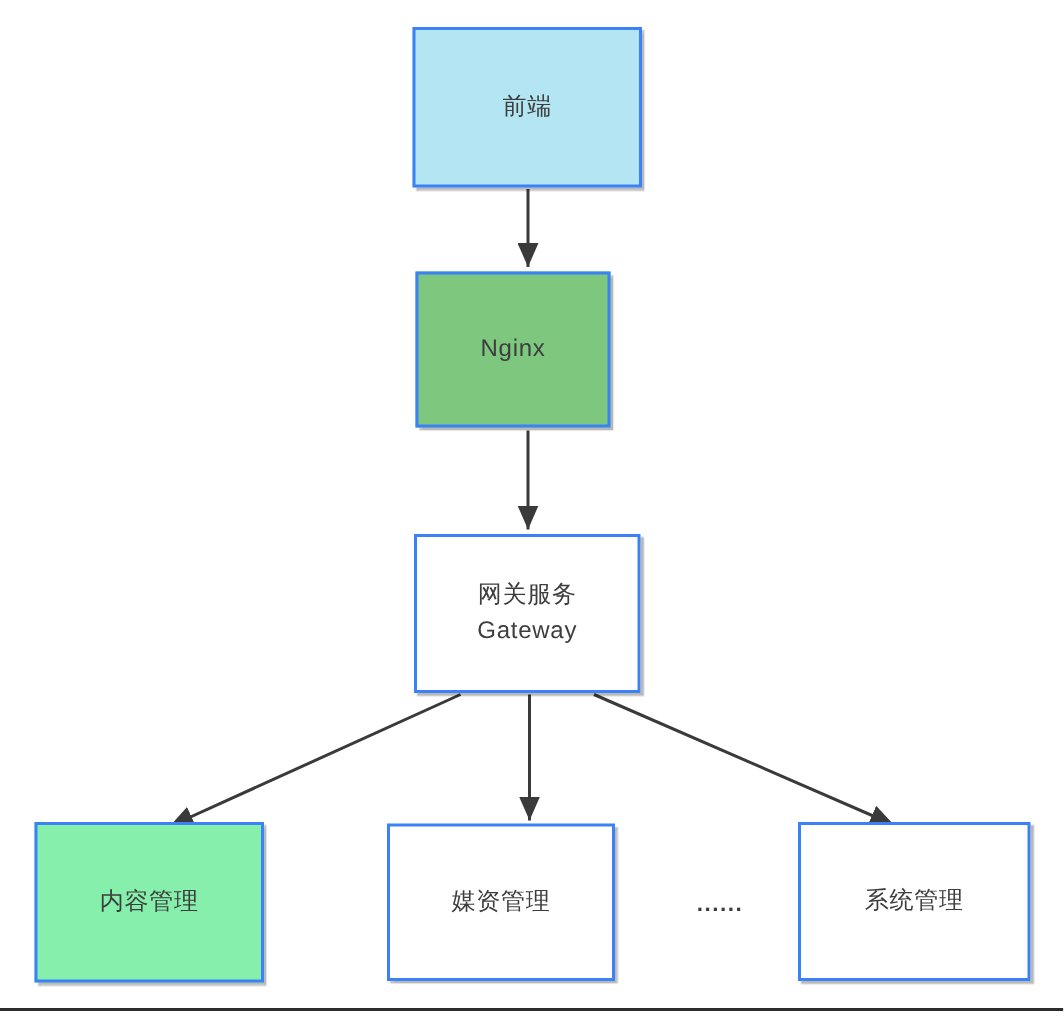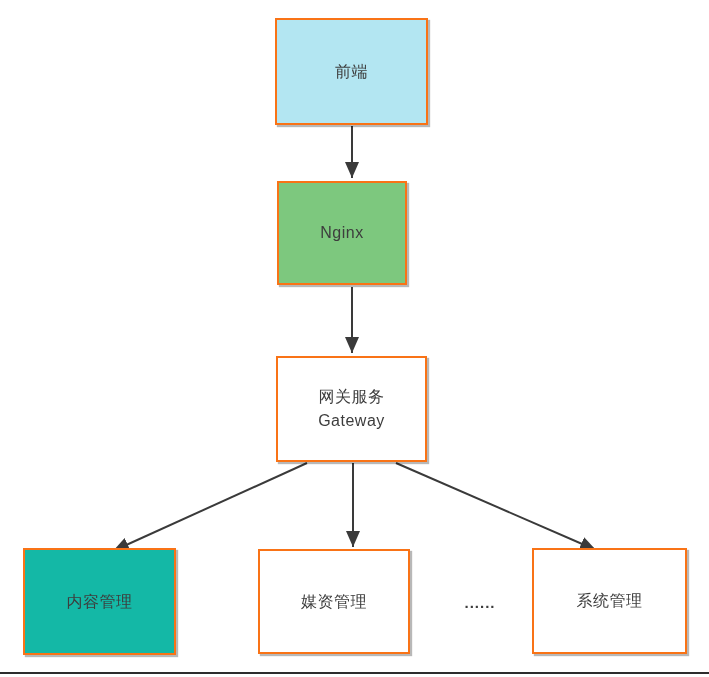--- a/index.html
+++ b/index.html
@@ -19,21 +19,21 @@
     position: absolute;
     left: 0;
     top: 0;
     width: 709px;
     height: 677px;
     pointer-events: none;
   }
   .node {
     position: absolute;
     box-sizing: border-box;
-    border: 2px solid #f97316;
+    border: 2px solid #3b82f6;
     box-shadow: 2px 2px 1px rgba(0,0,0,0.28);
     display: flex;
     flex-direction: column;
     align-items: center;
     justify-content: center;
     text-align: center;
     color: #3d3d3d;
     font-size: 16px;
     line-height: 24px;
     letter-spacing: 0.5px;
@@ -89,21 +89,21 @@
 
   <div class="node node-nginx" style="background: rgb(125, 200, 126);">
     <span>Nginx</span>
   </div>
 
   <div class="node node-gateway" style="background: rgb(255, 255, 255);">
     <span>网关服务</span>
     <span>Gateway</span>
   </div>
 
-  <div class="node node-content" style="background: #14b8a6;">
+  <div class="node node-content" style="background: #86efac;">
     <span>内容管理</span>
   </div>
 
   <div class="node node-media" style="background: rgb(255, 255, 255);">
     <span>媒资管理</span>
   </div>
 
   <div class="ellipsis">......</div>
 
   <div class="node node-system" style="background: rgb(255, 255, 255);">

